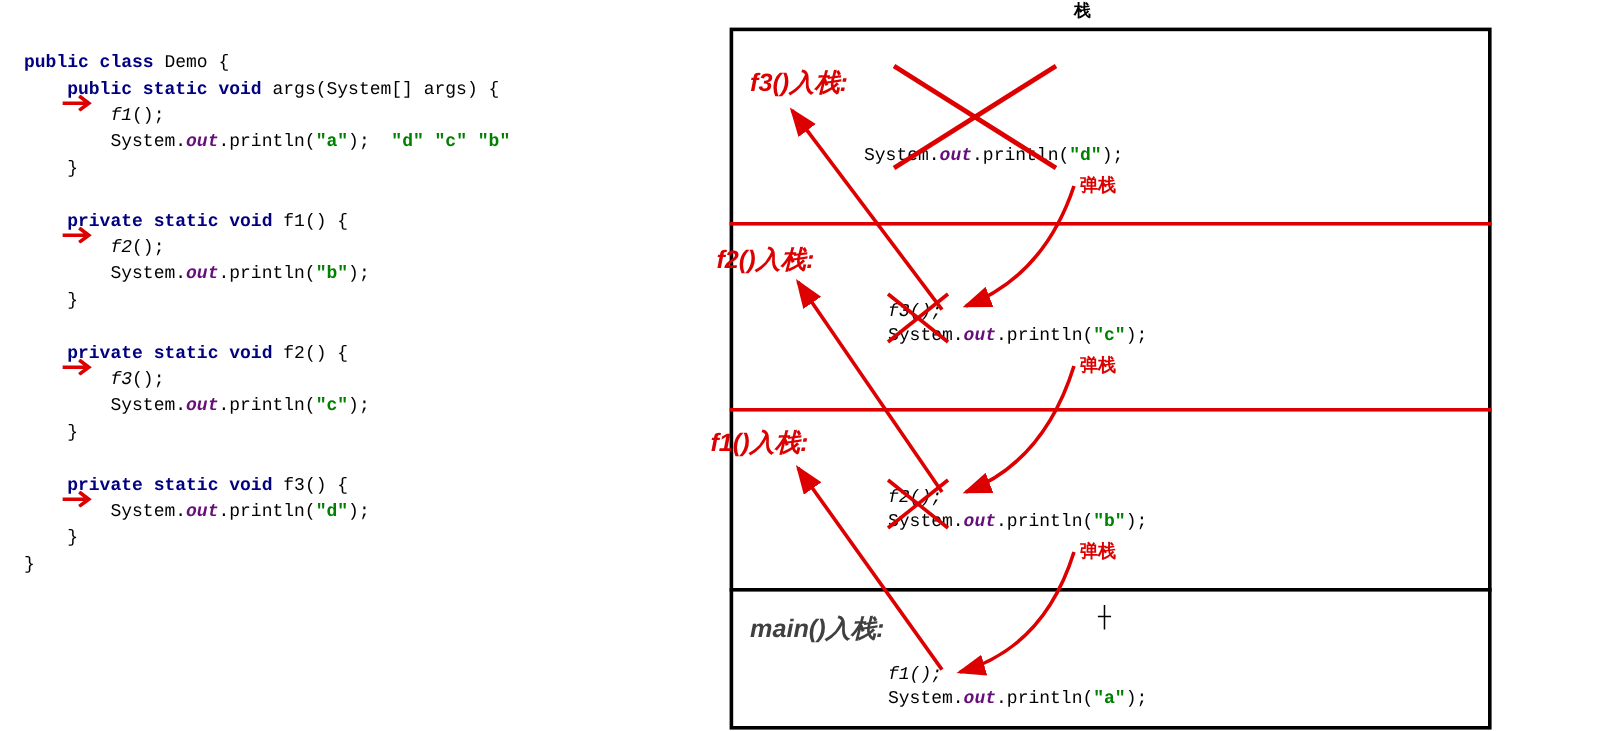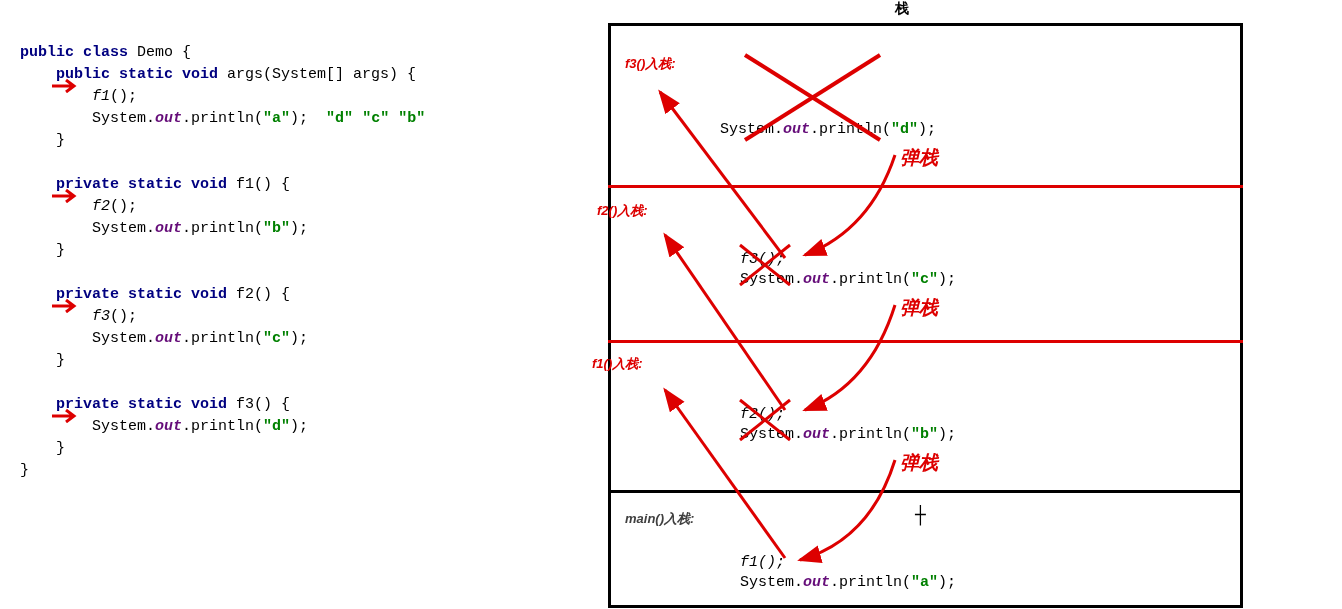--- a/index.html
+++ b/index.html
@@ -36,43 +36,42 @@
     top: 0px;
     font-family: "Microsoft YaHei", sans-serif;
     font-weight: bold;
     font-size: 14px;
   }
   .frame-label {
     font-family: "Microsoft YaHei", sans-serif;
     color: #d00;
     font-weight: bold;
     font-style: italic;
-    font-size: 13px;
+    font-size: 21px;
   }
   .frame-label.main { color: #404040; }
   .frame-code {
     font-family: "Courier New", monospace;
     white-space: pre;
     line-height: 20px;
   }
   .hline {
     position: absolute;
     left: 608px;
     height: 0;
     width: 635px;
   }
   .red-line { border-top: 3px solid #d00; }
   .black-line { border-top: 3px solid #000; }
   .pop-label {
     position: absolute;
     color: #d00;
     font-family: "Microsoft YaHei", sans-serif;
     font-weight: bold;
-    font-style: italic;
-    font-size: 19px;
+    font-size: 15px;
   }
   svg.overlay {
     position: absolute;
     left: 0;
     top: 0;
     pointer-events: none;
   }
   .arrow-left {
     position: absolute;
     width: 30px;

